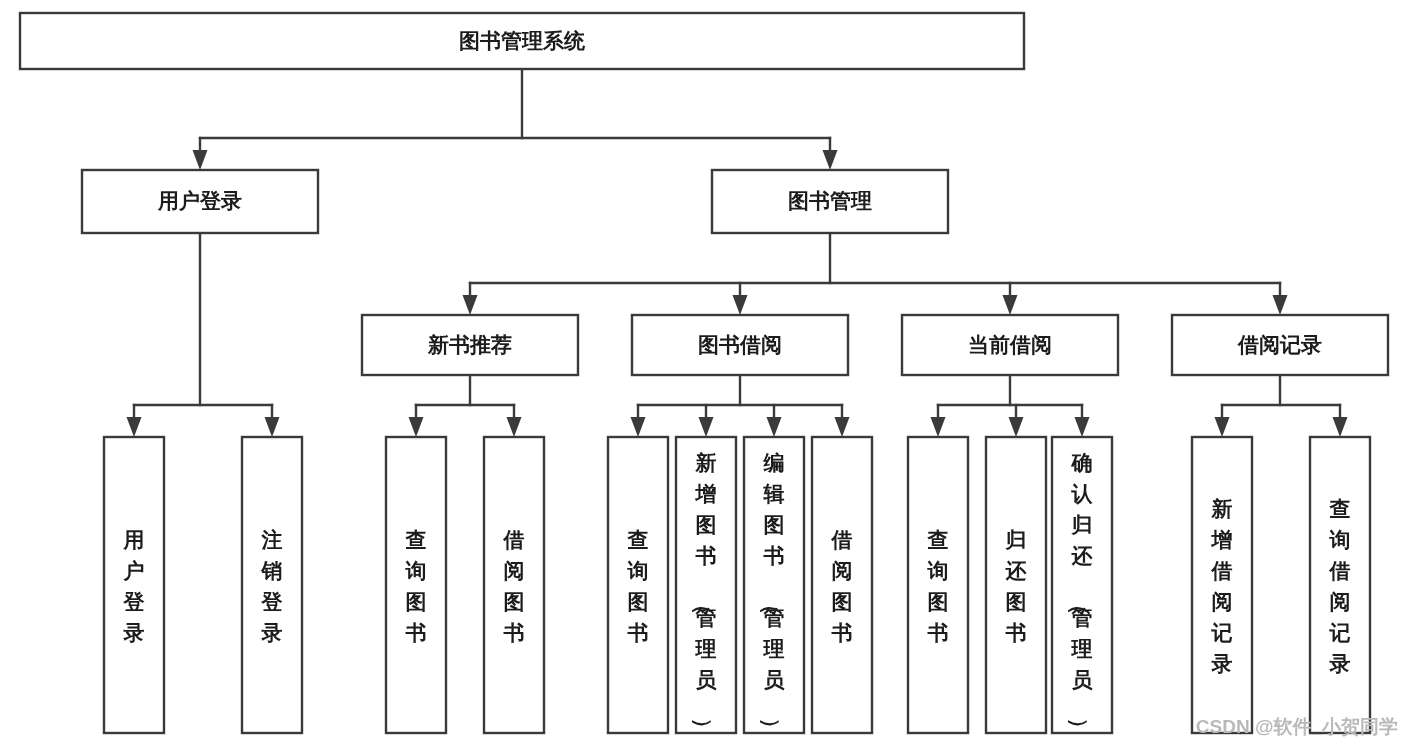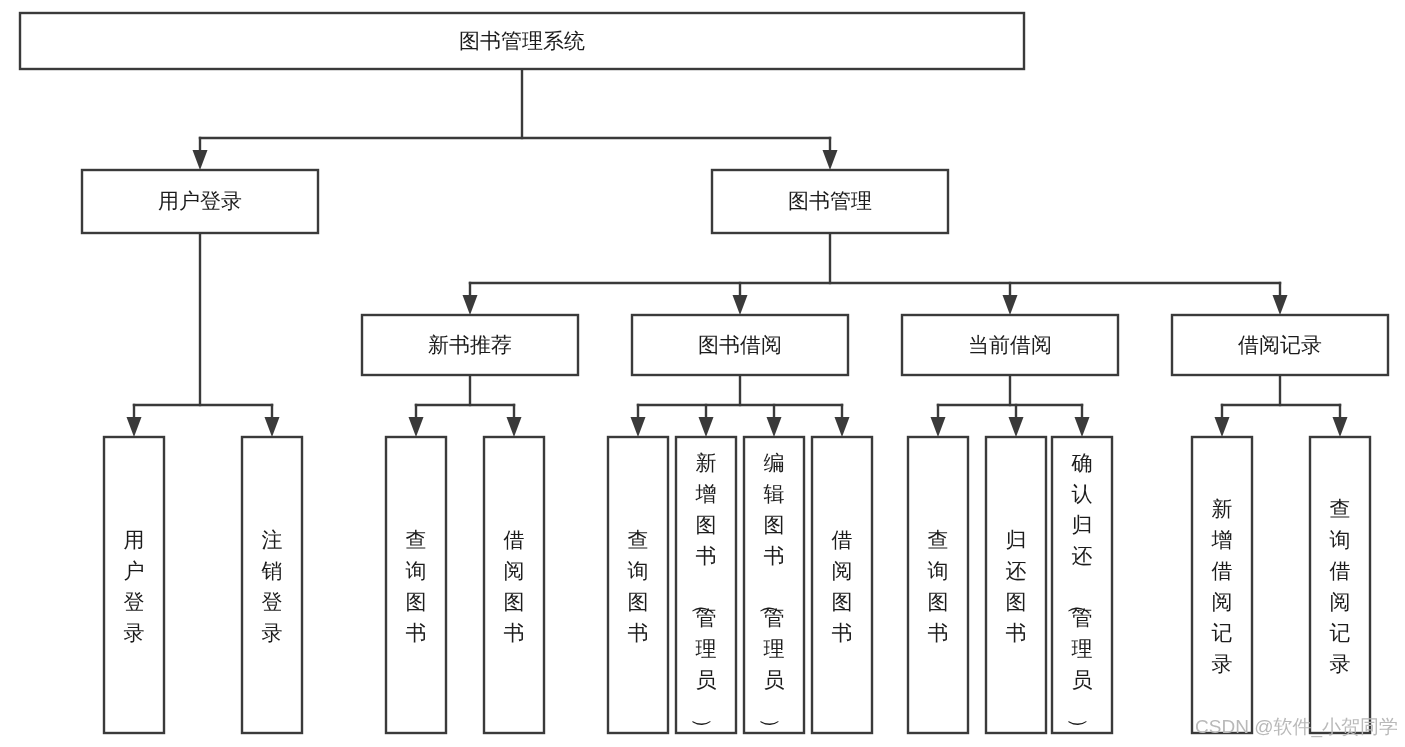--- a/index.html
+++ b/index.html
@@ -11,20 +11,21 @@
     width: 1405px;
     height: 747px;
     font-family: "Liberation Sans", "DejaVu Sans", sans-serif;
     overflow: hidden;
     position: relative;
   }
   #diagram-root {
     position: relative;
     width: 1170px;
     height: 747px;
+    font-weight: bold;
   }
   svg.diagram-canvas {
     position: absolute;
     top: 0;
     left: 0;
     width: 1405px;
     height: 747px;
     display: block;
   }
   .node-box {

